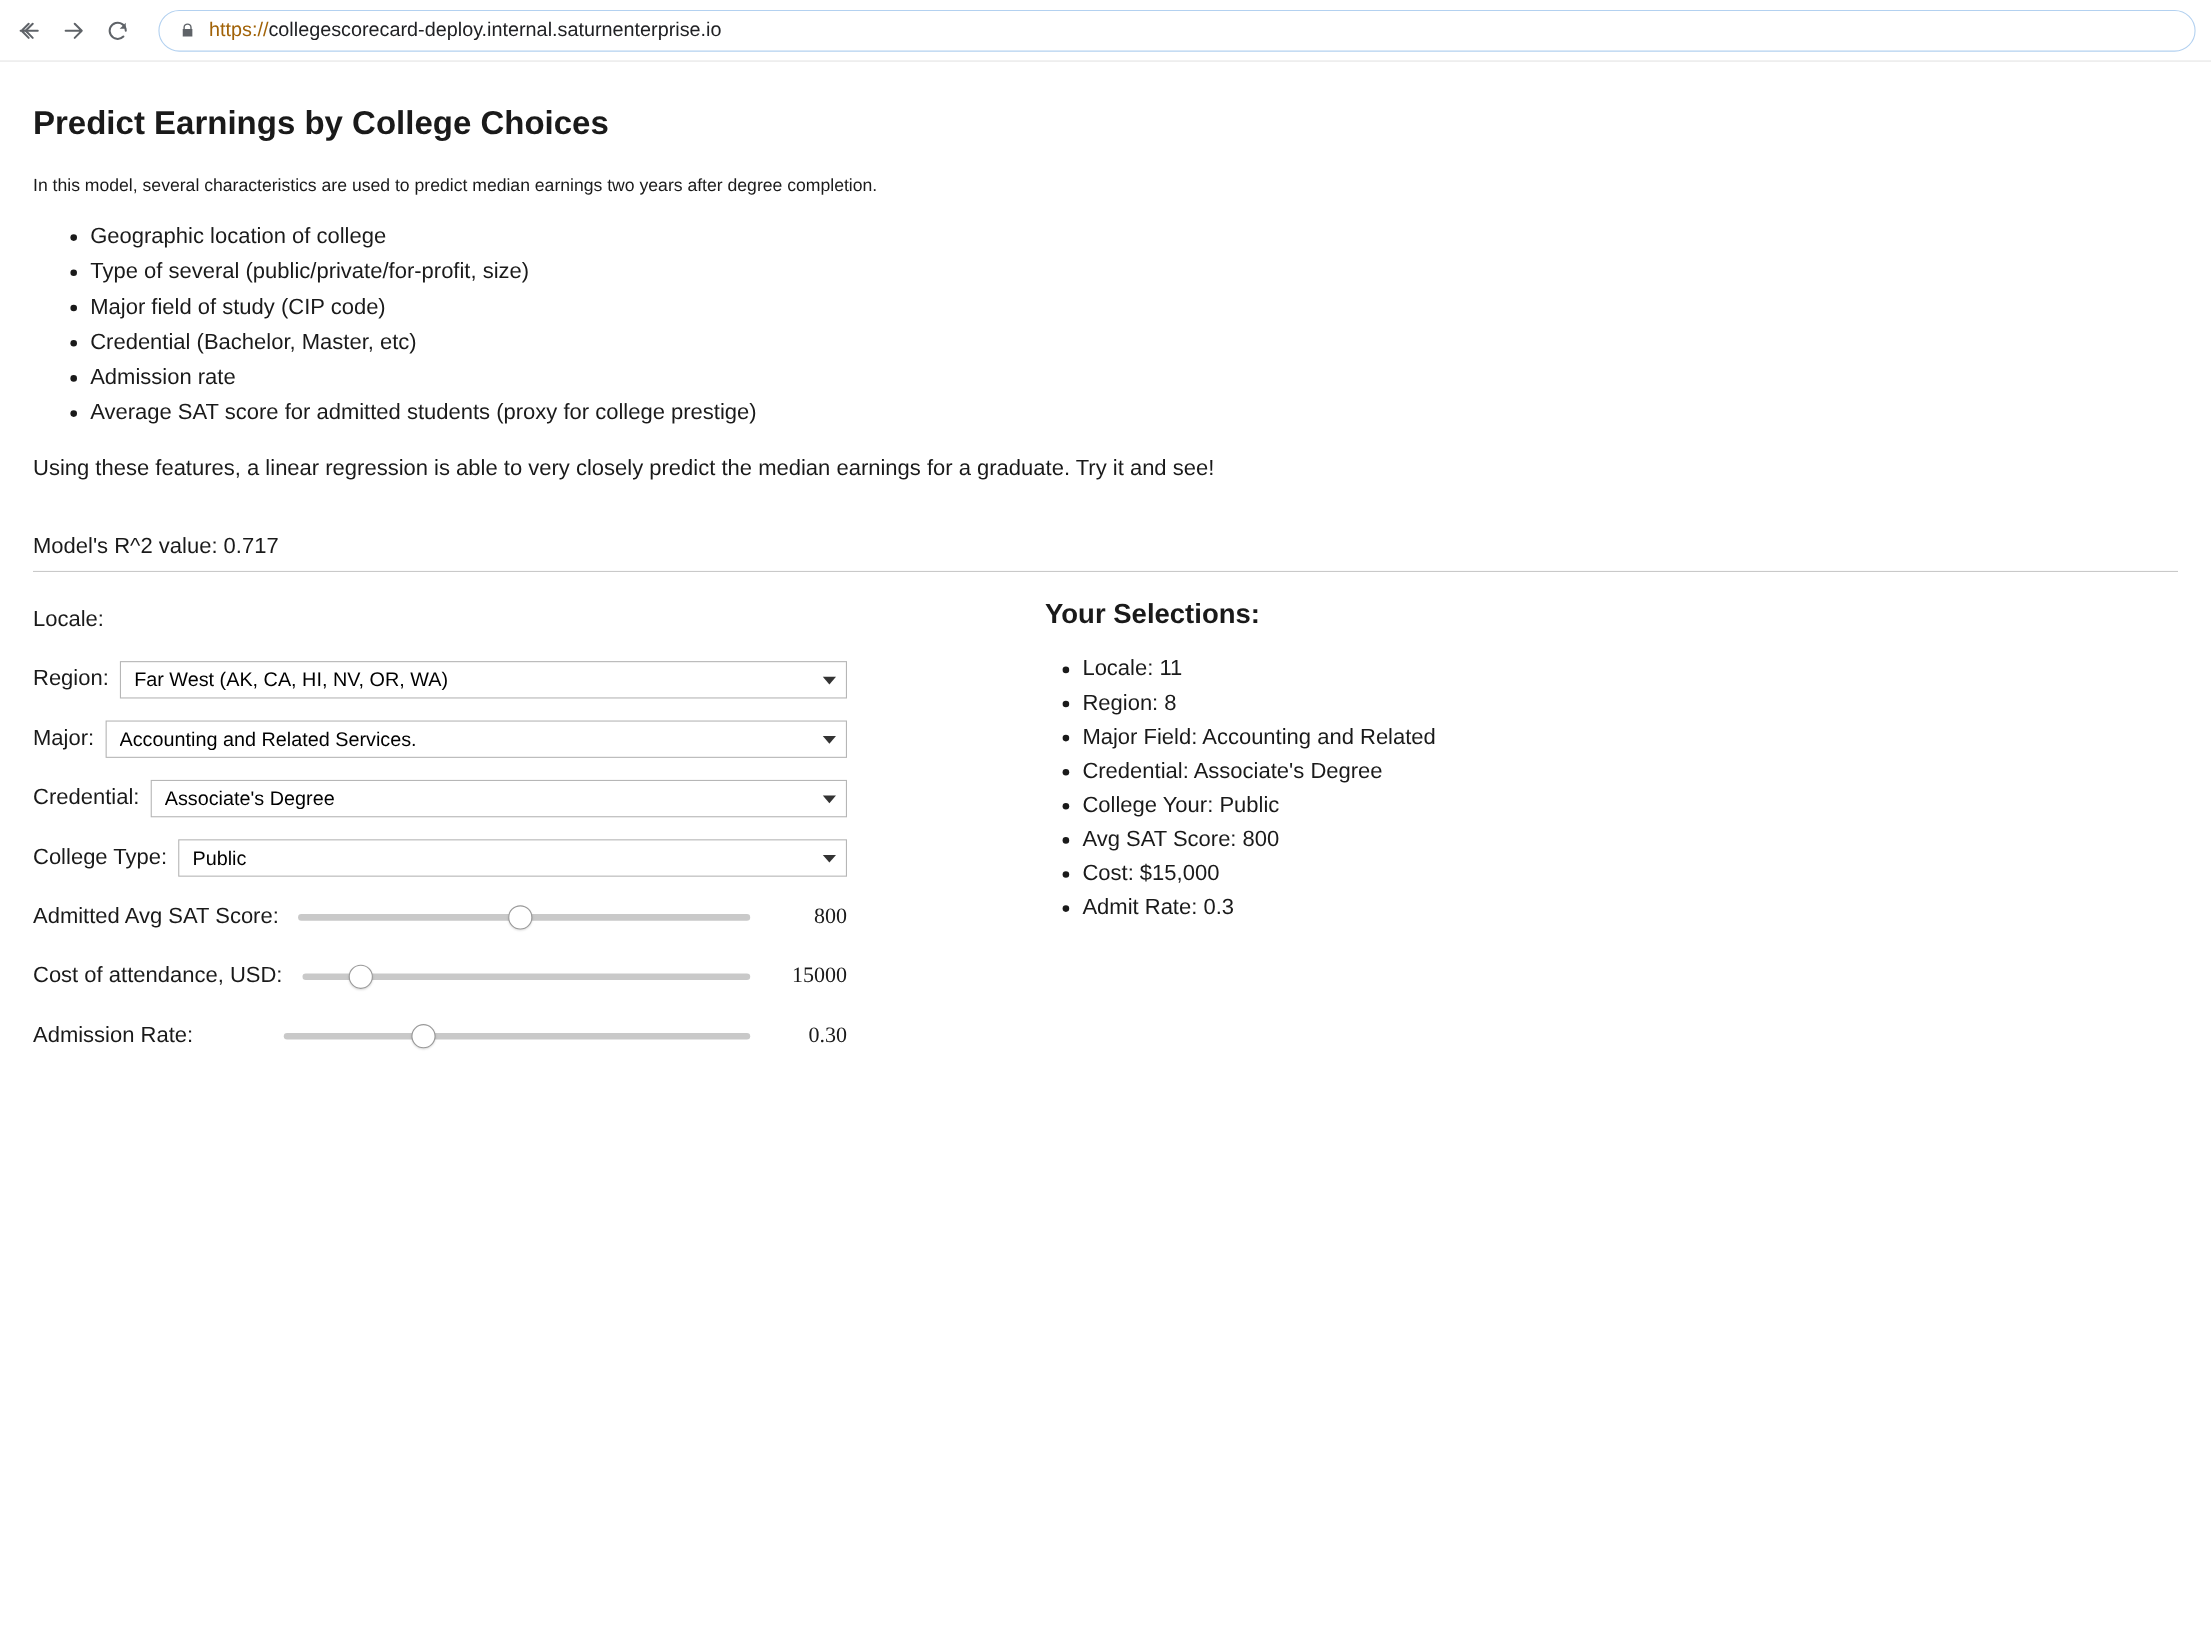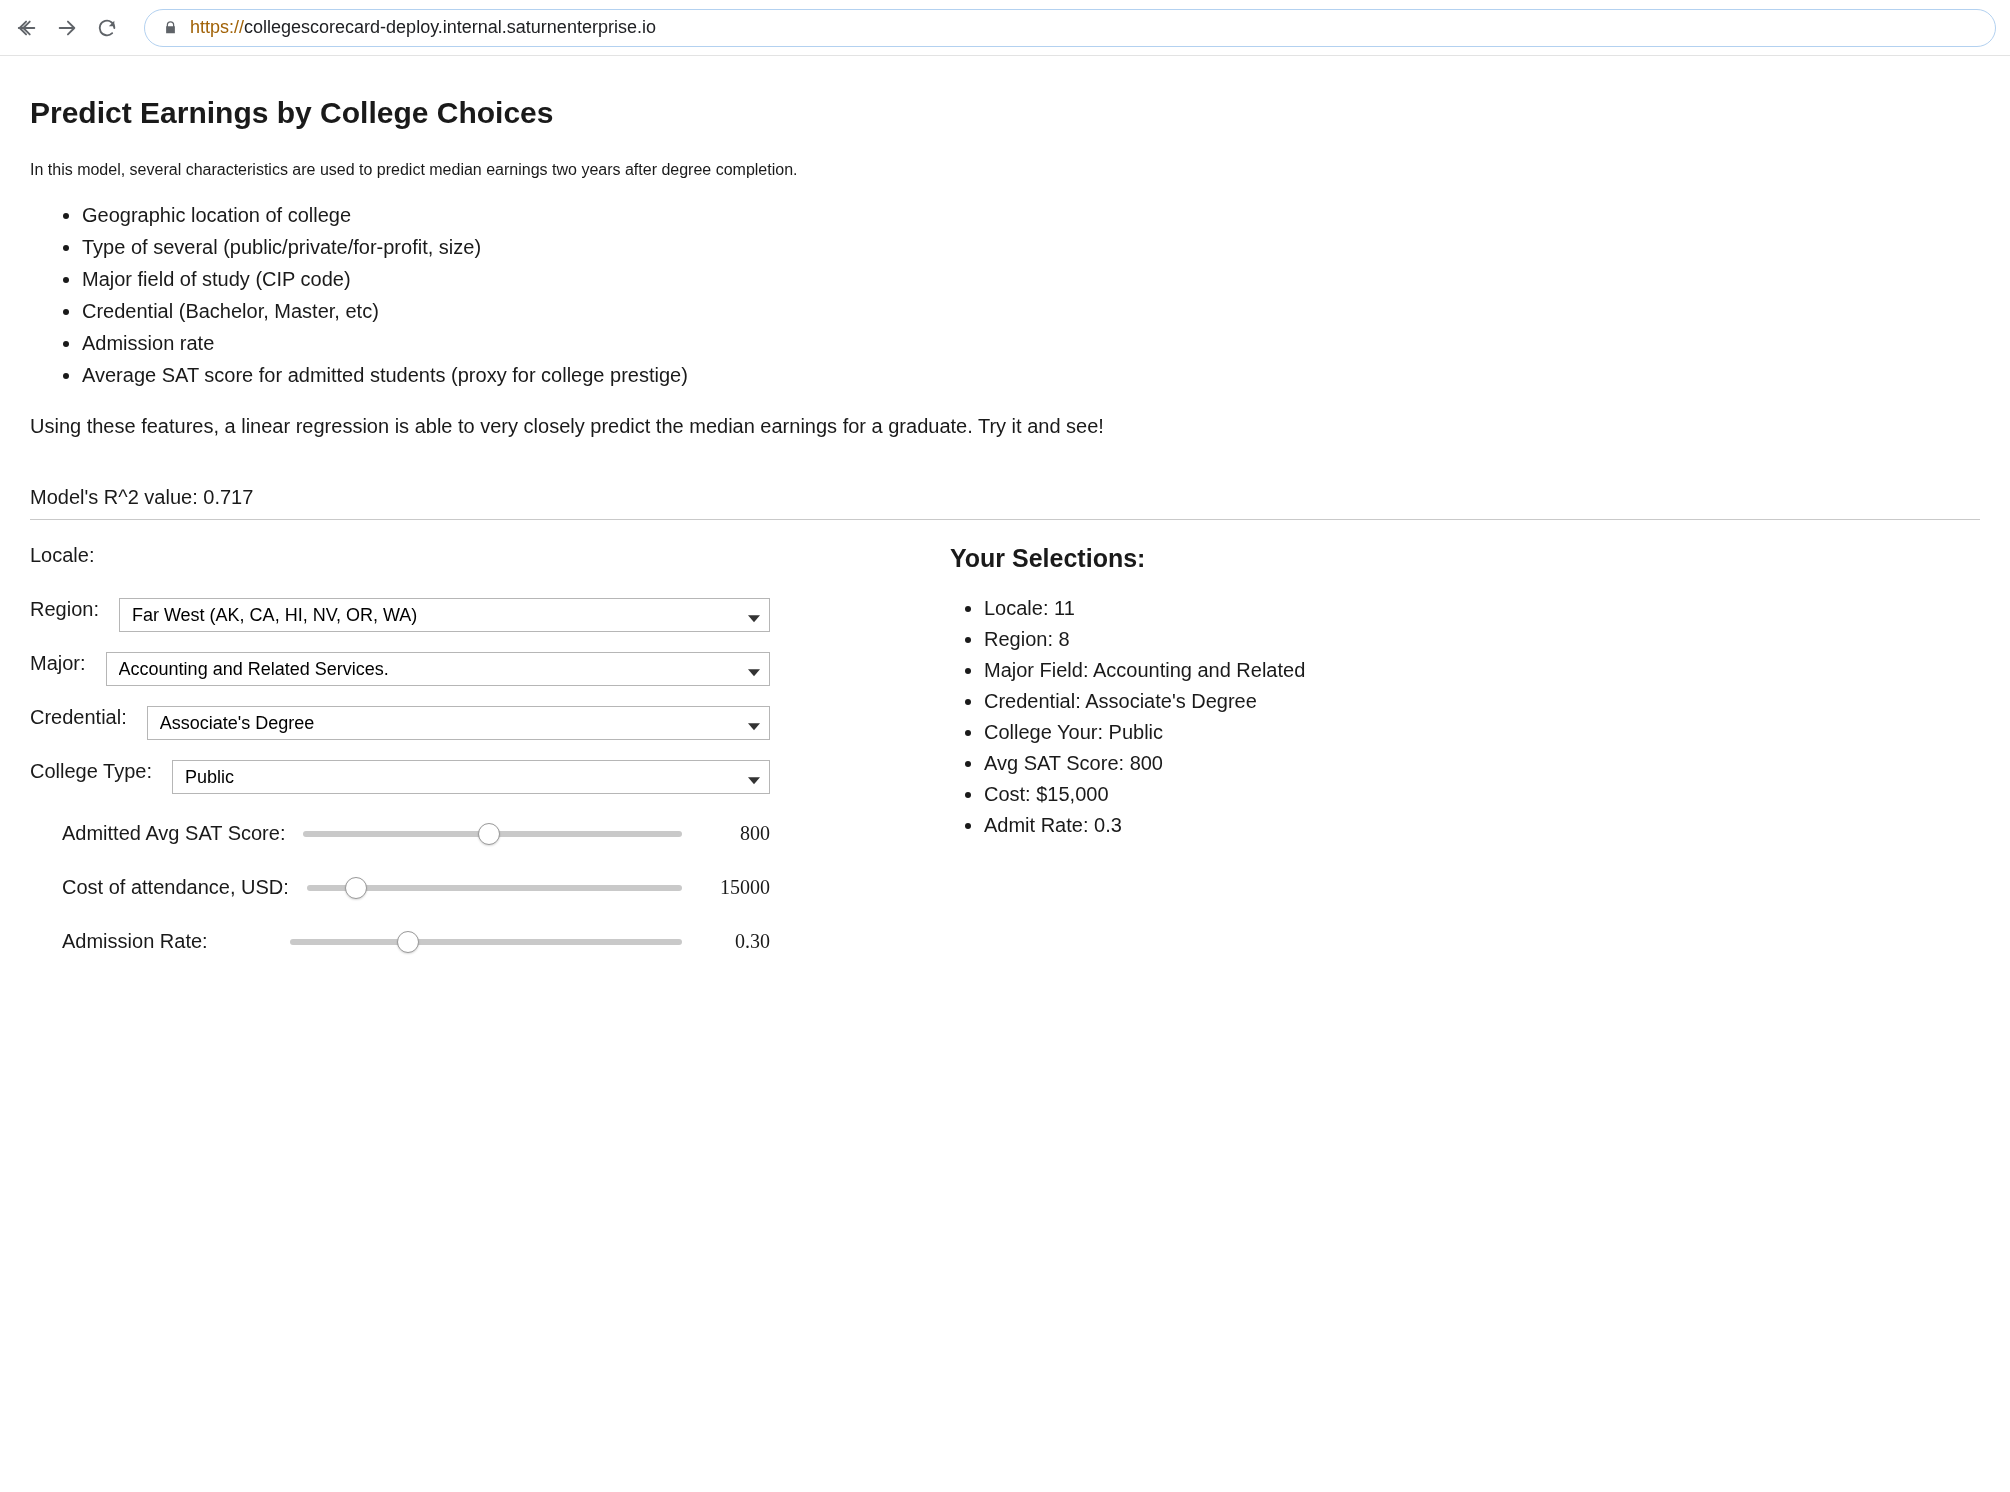--- a/index.html
+++ b/index.html
@@ -71,21 +71,22 @@
     }
     .columns {
       display: flex;
       gap: 180px;
       align-items: flex-start;
     }
     .left-col { flex: 0 0 740px; }
     .right-col { flex: 1; }
     .form-row {
       display: flex;
-      gap: 20px;
+      align-items: center;
+      gap: 10px;
       margin-bottom: 14px;
       height: 40px;
     }
     .form-row label {
       font-size: 20px;
       white-space: nowrap;
     }
     .select-wrap {
       flex: 1;
       position: relative;
@@ -115,21 +116,20 @@
       display: flex;
       align-items: center;
       gap: 18px;
       margin-bottom: 14px;
       height: 40px;
     }
     .slider-row label {
       font-size: 20px;
       white-space: nowrap;
       min-width: 210px;
-      margin-left: 32px;
     }
     .slider-track-wrap {
       flex: 1;
       position: relative;
       height: 20px;
       display: flex;
       align-items: center;
     }
     .slider-track {
       width: 100%;

